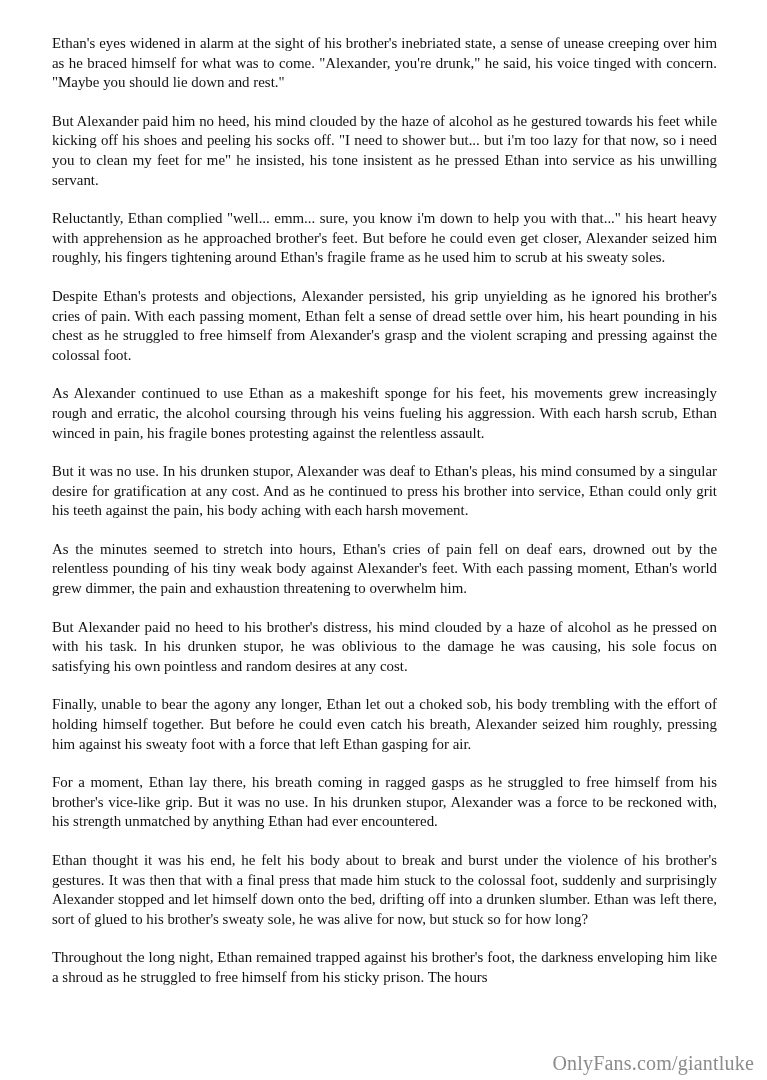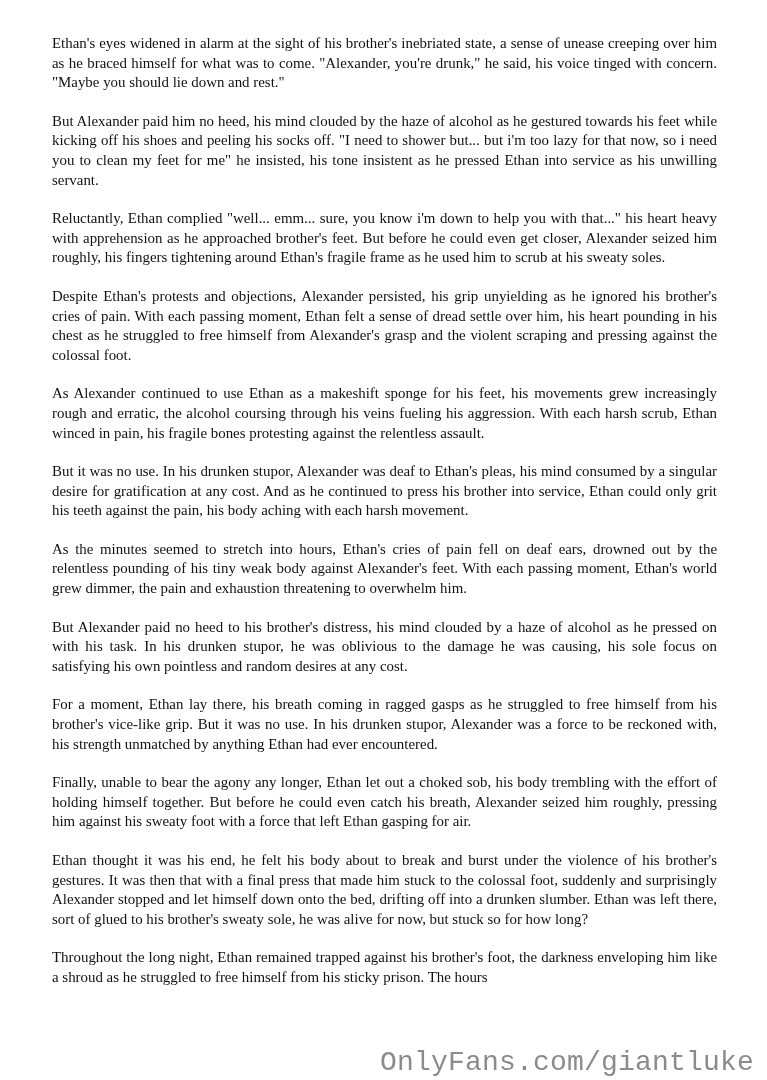--- a/index.html
+++ b/index.html
@@ -49,22 +49,22 @@
   
   .para.clipped {
     max-height: 40px;
     overflow: hidden;
   }
 
   #watermark {
     position: absolute;
     right: 12px;
     bottom: 8px;
-    font-family: Liberation Mono, monospace;
-    font-size: 28px;
+    font-family: Liberation Serif, serif;
+    font-size: 20px;
     line-height: 34px;
     letter-spacing: 0.2px;
     color: #8b8b8b;
     white-space: nowrap;
     user-select: none;
   }
 </style>
 </head>
 <body>
 
@@ -72,21 +72,21 @@
 
   <div id="story">
     <p class="para">Ethan's eyes widened in alarm at the sight of his brother's inebriated state, a sense of unease creeping over him as he braced himself for what was to come. "Alexander, you're drunk," he said, his voice tinged with concern. "Maybe you should lie down and rest."</p>
     <p class="para">But Alexander paid him no heed, his mind clouded by the haze of alcohol as he gestured towards his feet while kicking off his shoes and peeling his socks off. "I need to shower but... but i'm too lazy for that now, so i need you to clean my feet for me" he insisted, his tone insistent as he pressed Ethan into service as his unwilling servant.</p>
     <p class="para">Reluctantly, Ethan complied "well... emm... sure, you know i'm down to help you with that..." his heart heavy with apprehension as he approached brother's feet. But before he could even get closer, Alexander seized him roughly, his fingers tightening around Ethan's fragile frame as he used him to scrub at his sweaty soles.</p>
     <p class="para">Despite Ethan's protests and objections, Alexander persisted, his grip unyielding as he ignored his brother's cries of pain. With each passing moment, Ethan felt a sense of dread settle over him, his heart pounding in his chest as he struggled to free himself from Alexander's grasp and the violent scraping and pressing against the colossal foot.</p>
     <p class="para">As Alexander continued to use Ethan as a makeshift sponge for his feet, his movements grew increasingly rough and erratic, the alcohol coursing through his veins fueling his aggression. With each harsh scrub, Ethan winced in pain, his fragile bones protesting against the relentless assault.</p>
     <p class="para">But it was no use. In his drunken stupor, Alexander was deaf to Ethan's pleas, his mind consumed by a singular desire for gratification at any cost. And as he continued to press his brother into service, Ethan could only grit his teeth against the pain, his body aching with each harsh movement.</p>
     <p class="para">As the minutes seemed to stretch into hours, Ethan's cries of pain fell on deaf ears, drowned out by the relentless pounding of his tiny weak body against Alexander's feet. With each passing moment, Ethan's world grew dimmer, the pain and exhaustion threatening to overwhelm him.</p>
     <p class="para">But Alexander paid no heed to his brother's distress, his mind clouded by a haze of alcohol as he pressed on with his task. In his drunken stupor, he was oblivious to the damage he was causing, his sole focus on satisfying his own pointless and random desires at any cost.</p>
+    <p class="para">Finally, unable to bear the agony any longer, Ethan let out a choked sob, his body trembling with the effort of holding himself together. But before he could even catch his breath, Alexander seized him roughly, pressing him against his sweaty foot with a force that left Ethan gasping for air.</p>
     <p class="para">For a moment, Ethan lay there, his breath coming in ragged gasps as he struggled to free himself from his brother's vice-like grip. But it was no use. In his drunken stupor, Alexander was a force to be reckoned with, his strength unmatched by anything Ethan had ever encountered.</p>
-    <p class="para">Finally, unable to bear the agony any longer, Ethan let out a choked sob, his body trembling with the effort of holding himself together. But before he could even catch his breath, Alexander seized him roughly, pressing him against his sweaty foot with a force that left Ethan gasping for air.</p>
     <p class="para">Ethan thought it was his end, he felt his body about to break and burst under the violence of his brother's gestures. It was then that with a final press that made him stuck to the colossal foot, suddenly and surprisingly Alexander stopped and let himself down onto the bed, drifting off into a drunken slumber. Ethan was left there, sort of glued to his brother's sweaty sole, he was alive for now, but stuck so for how long?</p>
     <p class="para clipped">Throughout the long night, Ethan remained trapped against his brother's foot, the darkness enveloping him like a shroud as he struggled to free himself from his sticky prison. The hours</p>
   </div>
 
   <div id="watermark">OnlyFans.com/giantluke</div>
 
 </div>
 
 </body></html>

